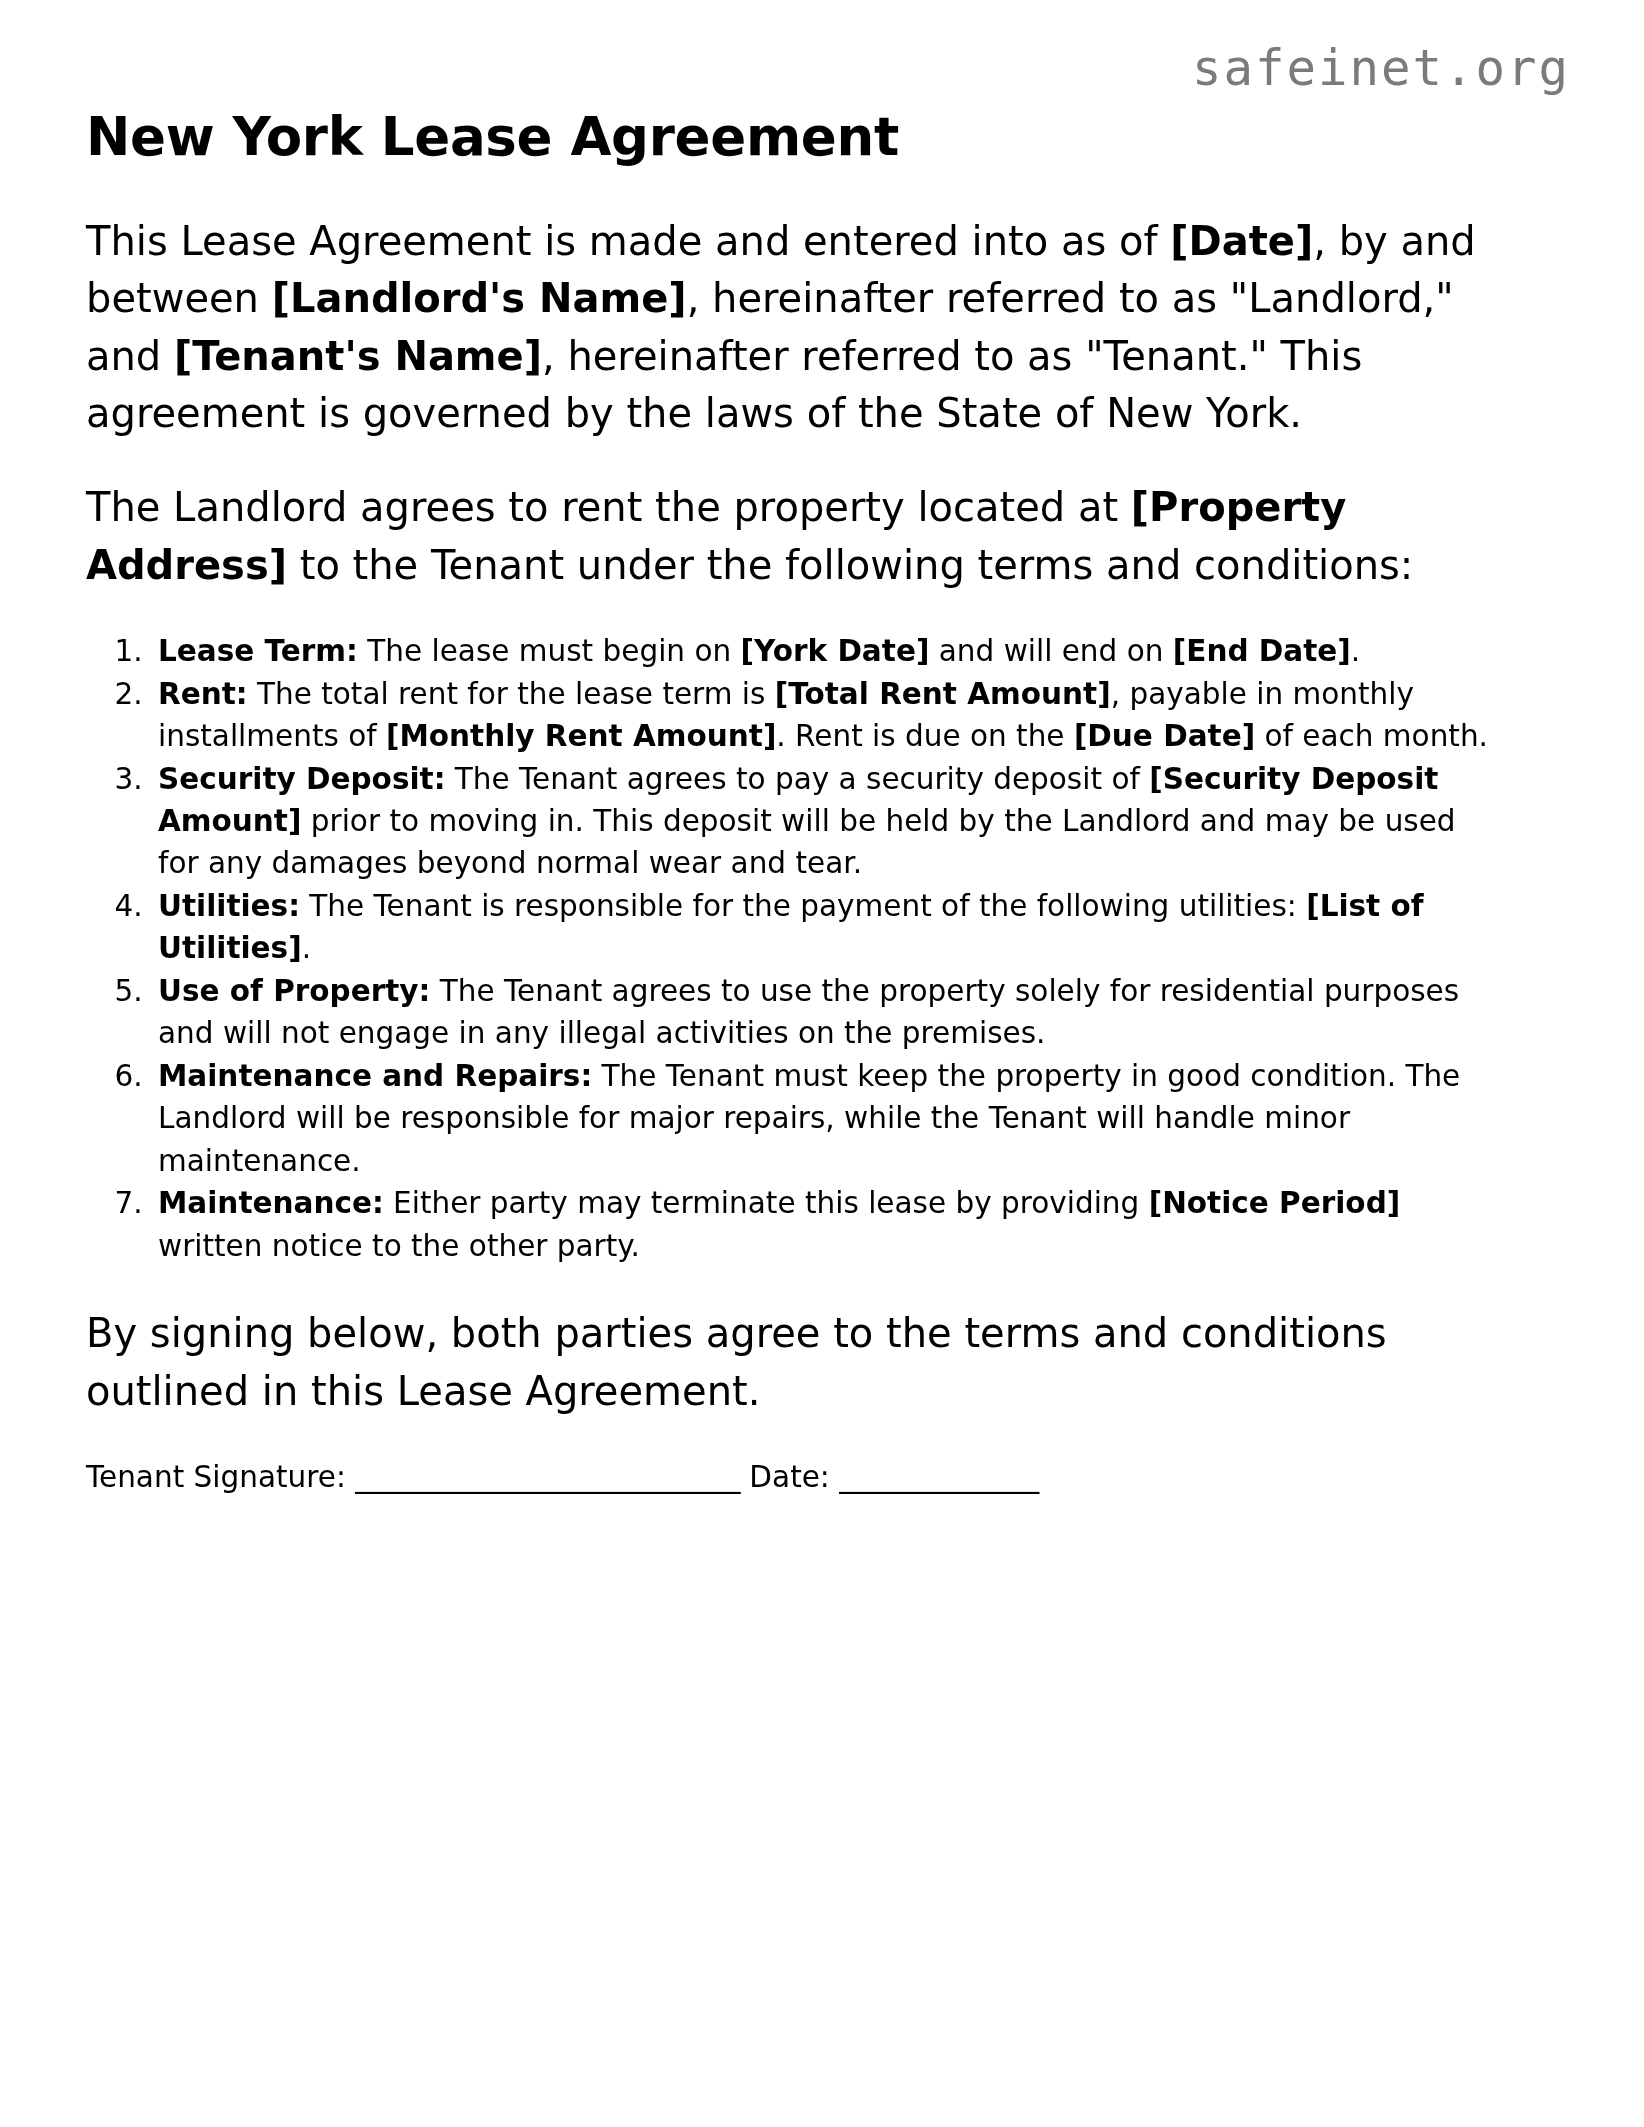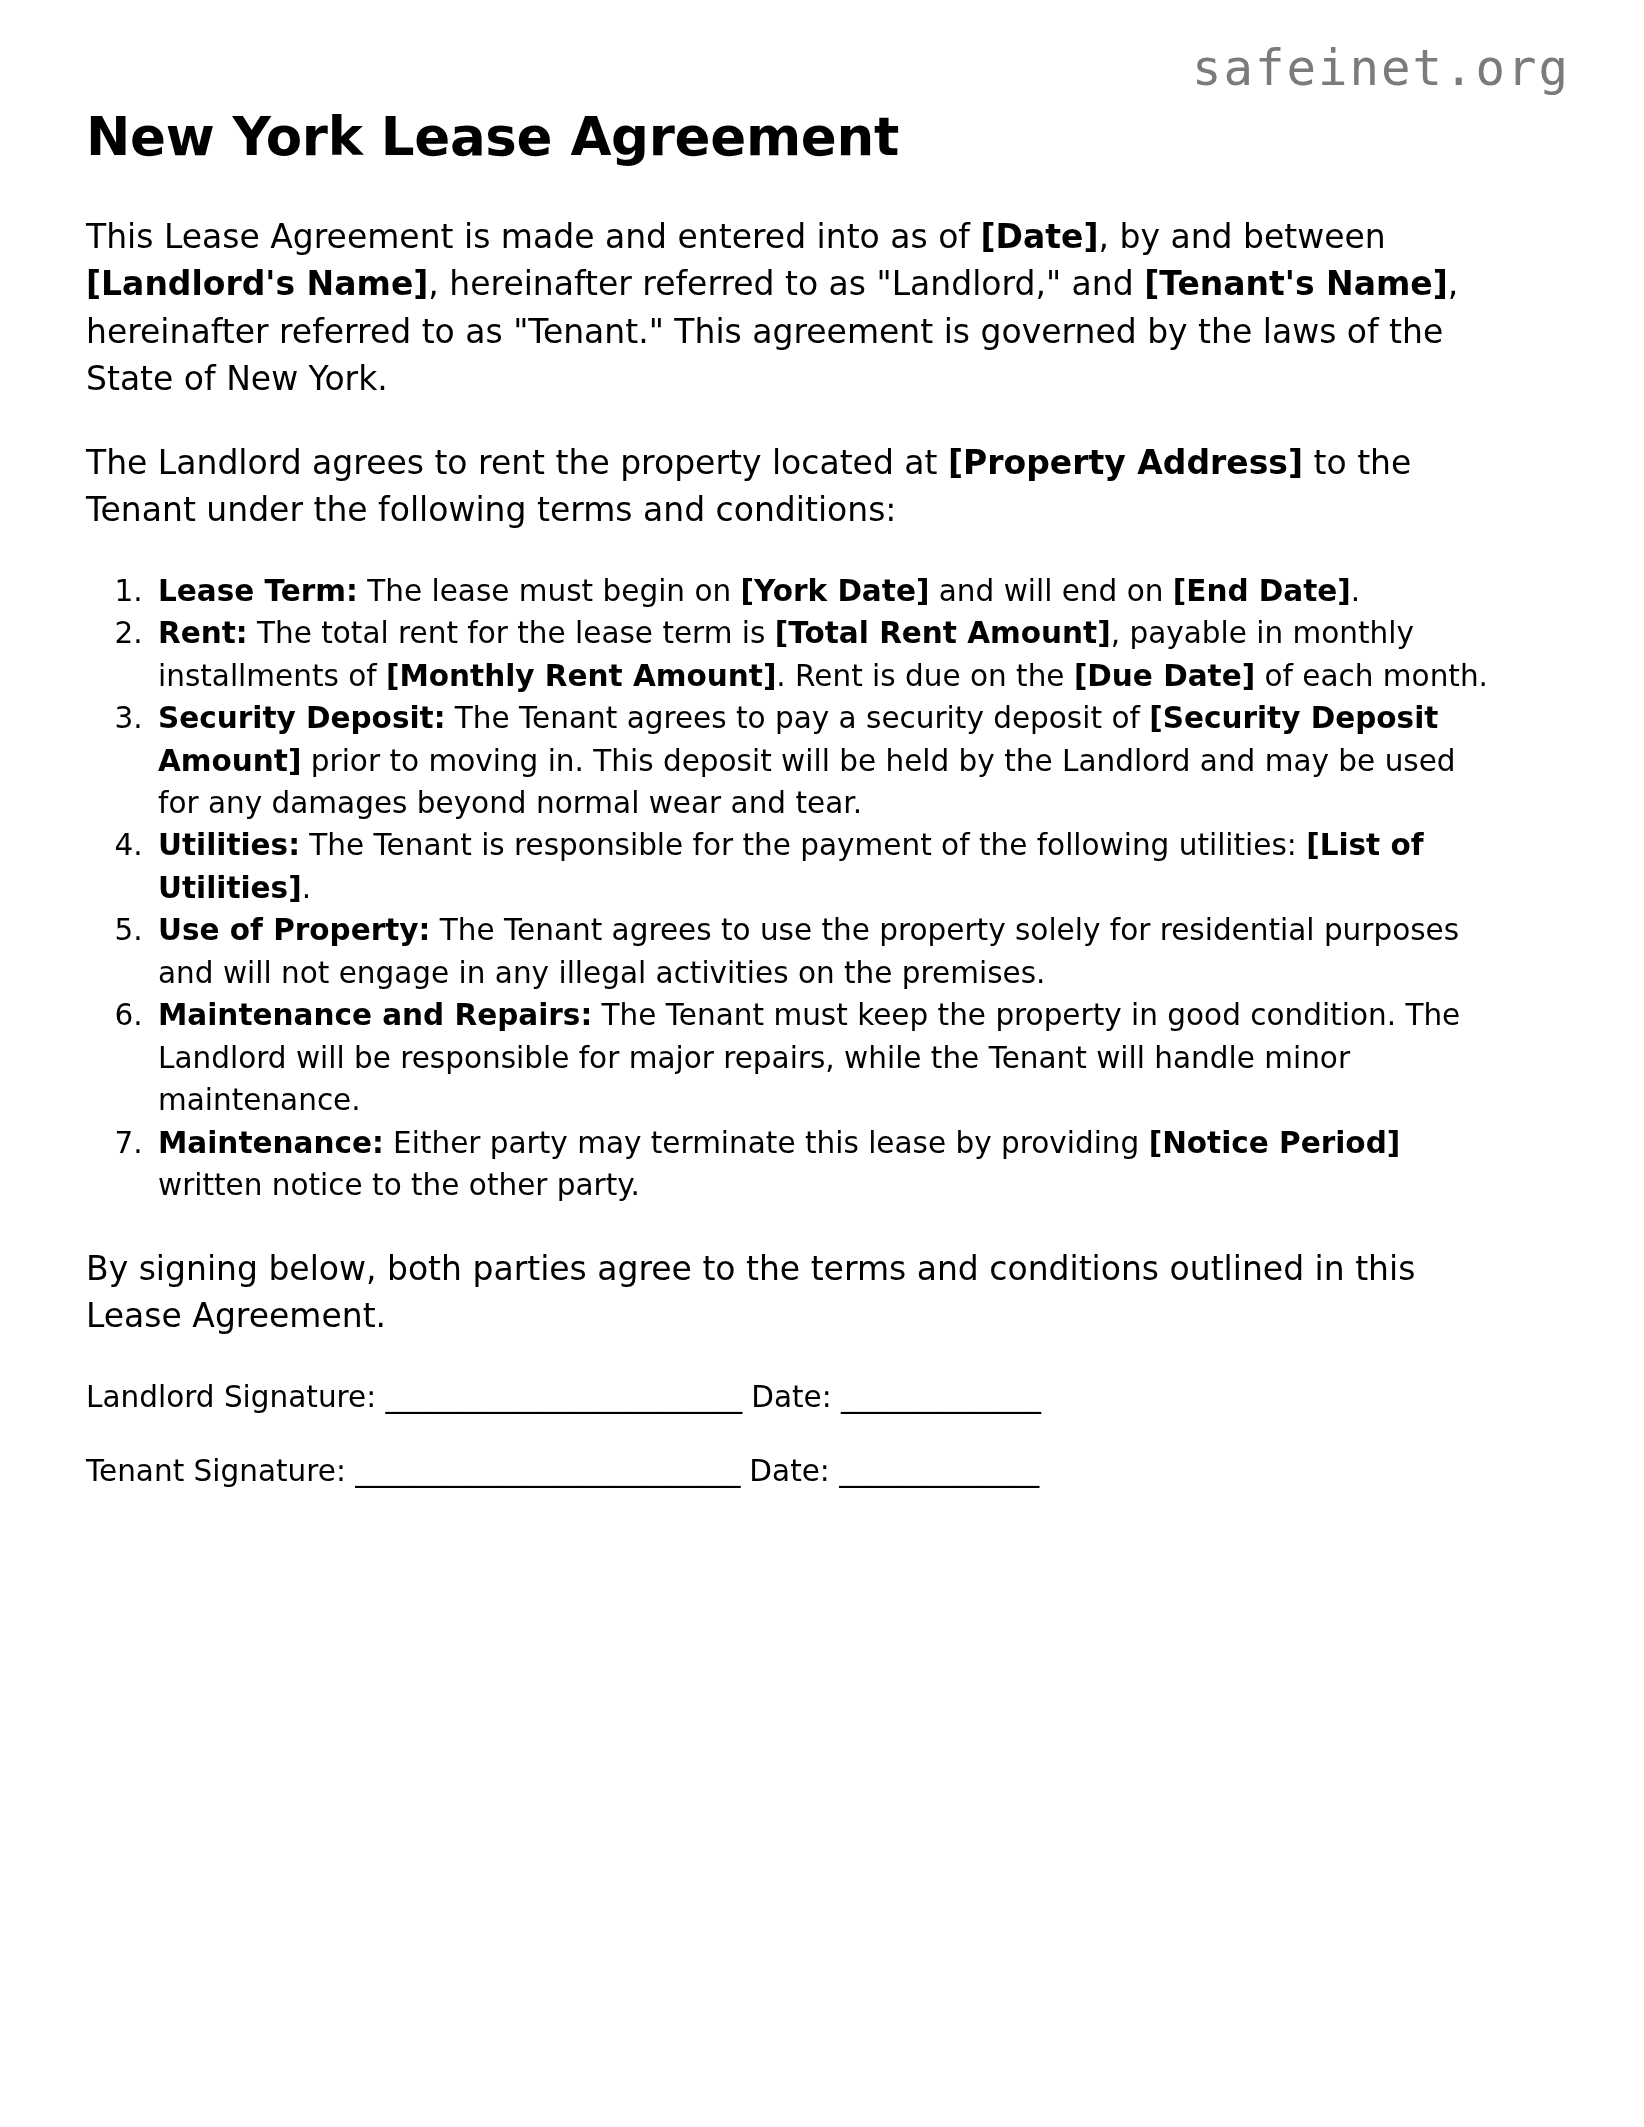--- a/index.html
+++ b/index.html
@@ -48,21 +48,21 @@
   .doc-title {
     font-family: "DejaVu Sans", sans-serif;
     font-weight: bold;
     font-size: 53px;
     line-height: 1.18;
     margin: 0 0 44px 0;
     letter-spacing: -0.3px;
   }
 
   p.para {
-    font-size: 33px;
+    font-size: 40px;
     line-height: 1.44;
     margin: 0 0 36px 0;
     max-width: 1410px;
   }
 
   ol.terms {
     margin: 0 0 38px 0;
     padding-left: 66px;
     font-size: 29.5px;
     line-height: 1.44;
@@ -116,20 +116,19 @@
 
       <li><b>Maintenance and Repairs:</b><span> The Tenant must keep the property in good condition. The Landlord will be responsible for major repairs, while the Tenant will handle minor maintenance.</span></li>
 
       <li><b>Maintenance:</b><span> Either party may terminate this lease by providing </span><b>[Notice Period]</b><span> written notice to the other party.</span></li>
     </ol>
 
     <p class="para">By signing below, both parties agree to the terms and conditions outlined in this Lease Agreement.</p>
 
     <div class="sig-block">
 
-      <div class="sig-row"><span>Landlord Signature:</span> <span class="sig-line">_________________________</span>&nbsp;<span>Date:</span> <span class="sig-line">______________</span></div>
 
       <div class="sig-row"><span>Tenant Signature:</span> <span class="sig-line">___________________________</span>&nbsp;<span>Date:</span> <span class="sig-line">______________</span></div>
 
     </div>
 
   </div>
 </div>
 
 </body></html>

